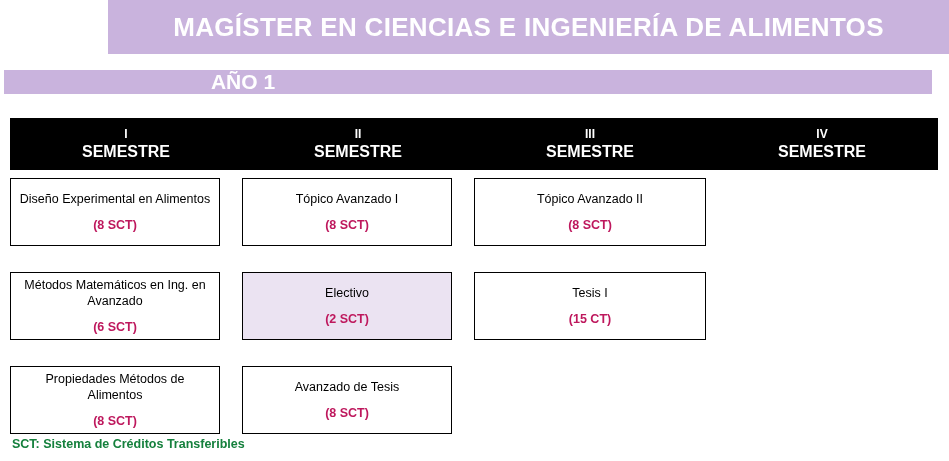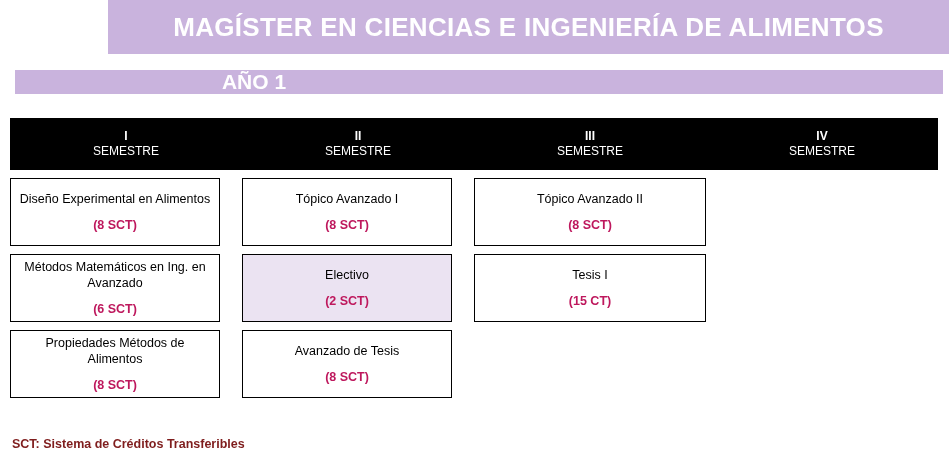--- a/index.html
+++ b/index.html
@@ -35,21 +35,21 @@
     color: #ffffff;
     font-size: 26px;
     font-weight: bold;
     letter-spacing: 0.3px;
     text-align: center;
     white-space: nowrap;
   }
   
   .year-bar {
     position: absolute;
-    left: 15px;
+    left: 4px;
     top: 70px;
     width: 928px;
     height: 24px;
     background: #c9b3dd;
     display: flex;
   }
   .year-cell {
     display: flex;
     align-items: center;
     justify-content: center;
@@ -78,22 +78,22 @@
     flex-direction: column;
     align-items: center;
     justify-content: center;
     line-height: 1.25;
   }
   .sem-roman {
     font-size: 12px;
     font-weight: bold;
   }
   .sem-word {
-    font-size: 12px;
-    font-weight: normal;
+    font-size: 16px;
+    font-weight: bold;
   }
   
   .columns {
     position: absolute;
     left: 10px;
     top: 178px;
     width: 928px;
     height: 255px;
     display: flex;
   }
@@ -102,21 +102,21 @@
     box-sizing: border-box;
     padding-right: 22px;
   }
   .column:last-child { padding-right: 0; }
 
   .course-box {
     box-sizing: border-box;
     border: 1px solid #000000;
     background: #ffffff;
     height: 68px;
-    margin-bottom: 8px;
+    margin-bottom: 26px;
     display: flex;
     flex-direction: column;
     align-items: center;
     justify-content: center;
     text-align: center;
     padding: 4px 6px;
   }
   .course-box.highlight {
     background: #ebe3f2;
   }
@@ -131,21 +131,21 @@
     color: #be185d;
     margin-top: 11px;
   }
   
   .footnote {
     position: absolute;
     left: 12px;
     top: 437px;
     font-size: 12.5px;
     font-weight: bold;
-    color: #7f1d1d;
+    color: #15803d;
     text-align: right;
   }
 </style>
 </head>
 <body>
 
 <div class="page">
 
   <div class="title-bar">
     <div class="title-text">MAGÍSTER EN CIENCIAS E INGENIERÍA DE ALIMENTOS</div>

